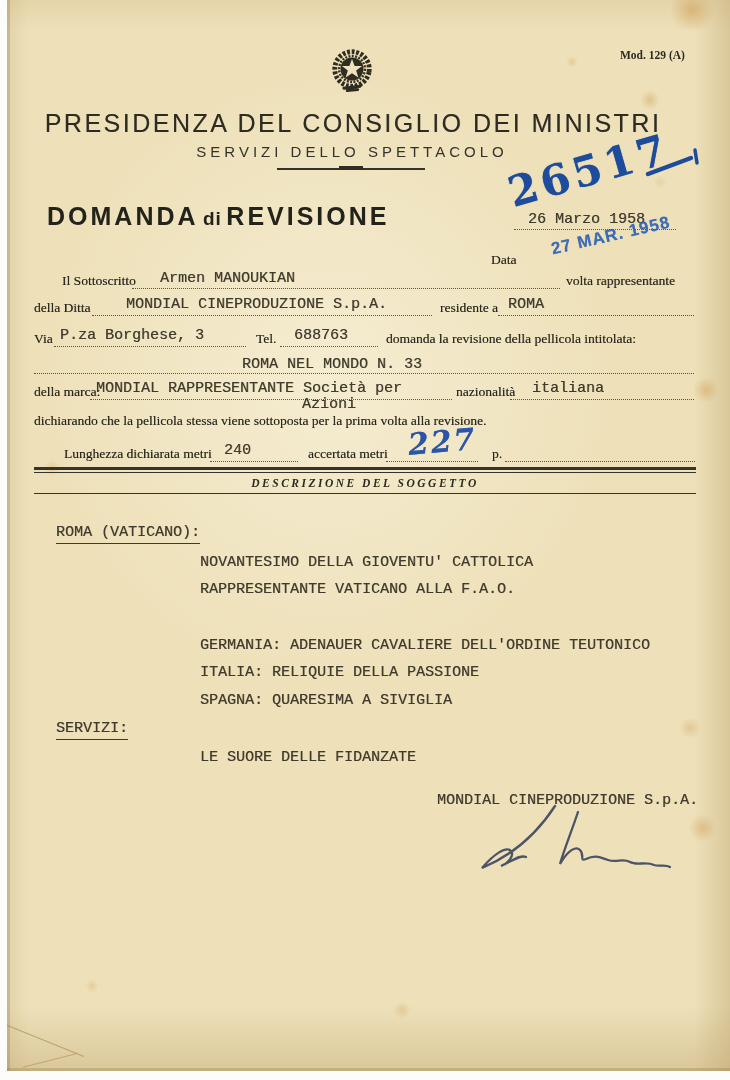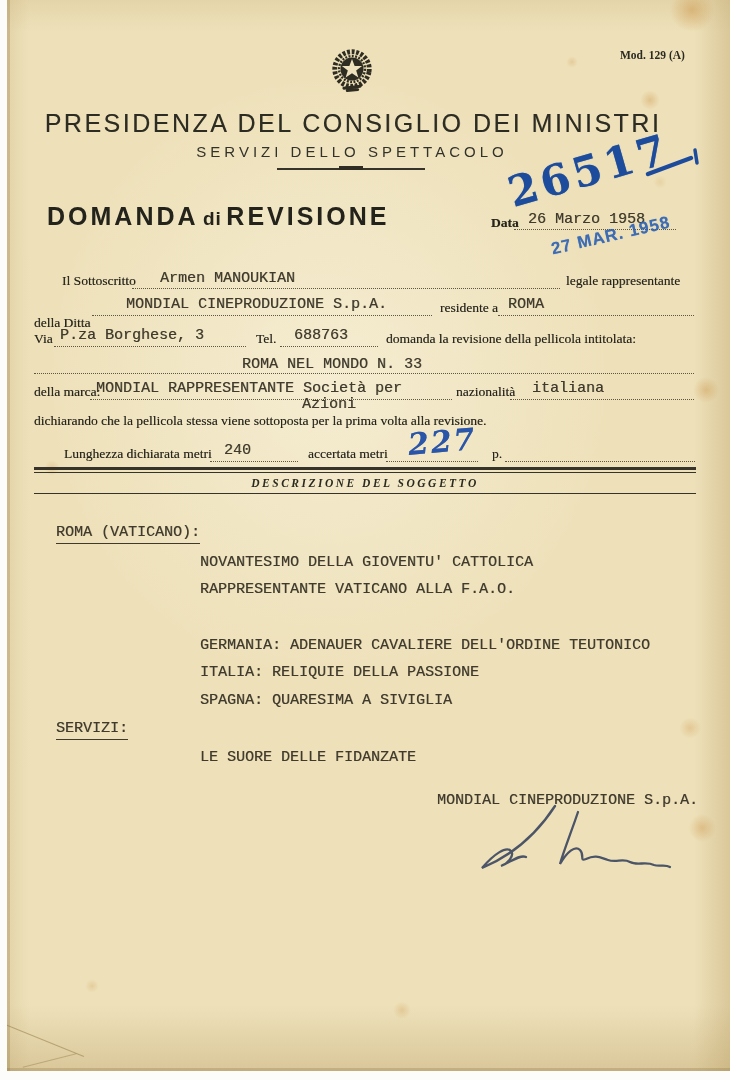--- a/index.html
+++ b/index.html
@@ -24,21 +24,21 @@
   }
   .a{position:absolute;}
   .scan-edge-left{left:0;top:0;width:7px;height:100%;background:#fcfcfa;}
   .scan-edge-bottom{left:0;top:1071px;width:100%;height:9px;background:#fcfcfa;}
   .paper-edge-l{left:7px;top:0;width:3px;height:100%;background:rgba(140,115,65,.28);}
   .paper-edge-b{left:0;top:1068px;width:100%;height:3px;background:rgba(140,115,65,.30);}
   .crease1{left:2px;top:1040px;width:85px;height:1px;background:rgba(150,125,70,.55);transform:rotate(22deg);}
   .crease2{left:22px;top:1060px;width:55px;height:1px;background:rgba(150,125,70,.45);transform:rotate(-14deg);}
 
   .serif{font-family:"Liberation Serif",serif;font-size:13.5px;color:#26241b;white-space:nowrap;text-shadow:.3px .2px 0 rgba(38,36,27,.45);}
-  .serif.bold{font-weight:700;}
+  .serif.bold{font-weight:400;margin-top:37px;}
   .typed{font-family:"Liberation Mono","DejaVu Sans Mono",monospace;font-size:15px;color:#3f3a2c;white-space:nowrap;text-shadow:.4px .3px .3px rgba(64,58,43,.55);}
   .typed-heading{border-bottom:1.6px solid #3f3a2c;padding-bottom:2px;}
   .dots{height:0;border-bottom:1.7px dotted #5e5742;}
   .rule{background:#35332a;}
 
   .authority{left:0;top:109px;width:706px;text-align:center;font-family:"Liberation Sans",sans-serif;
     font-size:25px;letter-spacing:2.5px;color:#2d2c23;white-space:nowrap;text-shadow:.3px .3px 0 rgba(45,44,35,.4);}
   .department{left:0;top:143px;width:704px;text-align:center;font-family:"Liberation Sans",sans-serif;
     font-size:15px;letter-spacing:4px;color:#33322a;white-space:nowrap;}
   .mod{left:620px;top:49px;font-family:"Liberation Serif",serif;font-weight:700;font-size:11.5px;color:#2b2a21;}
@@ -91,23 +91,23 @@
     <span class="w">REVISIONE</span>
   </div>
   <div class="a serif bold" style="left:491px;top:215px;">Data</div>
   <div class="a typed" style="left:528px;top:211px;">26 Marzo 1958</div>
   <div class="a dots" style="left:514px;top:229px;width:162px;"></div>
   <div class="a stamp">27 MAR. 1958</div>
 
   <div class="a serif" style="left:62px;top:273px;">Il Sottoscritto</div>
   <div class="a dots" style="left:132px;top:288px;width:428px;"></div>
   <div class="a typed" style="left:160px;top:270px;">Armen MANOUKIAN</div>
-  <div class="a serif" style="left:566px;top:273px;">legale rappresentante</div>
+  <div class="a serif" style="left:566px;top:273px;">volta rappresentante</div>
 
-  <div class="a serif" style="left:34px;top:300px;margin-top:15px;">della Ditta</div>
+  <div class="a serif" style="left:34px;top:300px;">della Ditta</div>
   <div class="a dots" style="left:92px;top:315px;width:340px;"></div>
   <div class="a typed" style="left:126px;top:296px;">MONDIAL CINEPRODUZIONE S.p.A.</div>
   <div class="a serif" style="left:440px;top:300px;">residente a</div>
   <div class="a dots" style="left:498px;top:315px;width:196px;"></div>
   <div class="a typed" style="left:508px;top:296px;">ROMA</div>
 
   <div class="a serif" style="left:34px;top:331px;">Via</div>
   <div class="a dots" style="left:54px;top:346px;width:192px;"></div>
   <div class="a typed" style="left:60px;top:327px;">P.za Borghese, 3</div>
   <div class="a serif" style="left:256px;top:331px;">Tel.</div>

